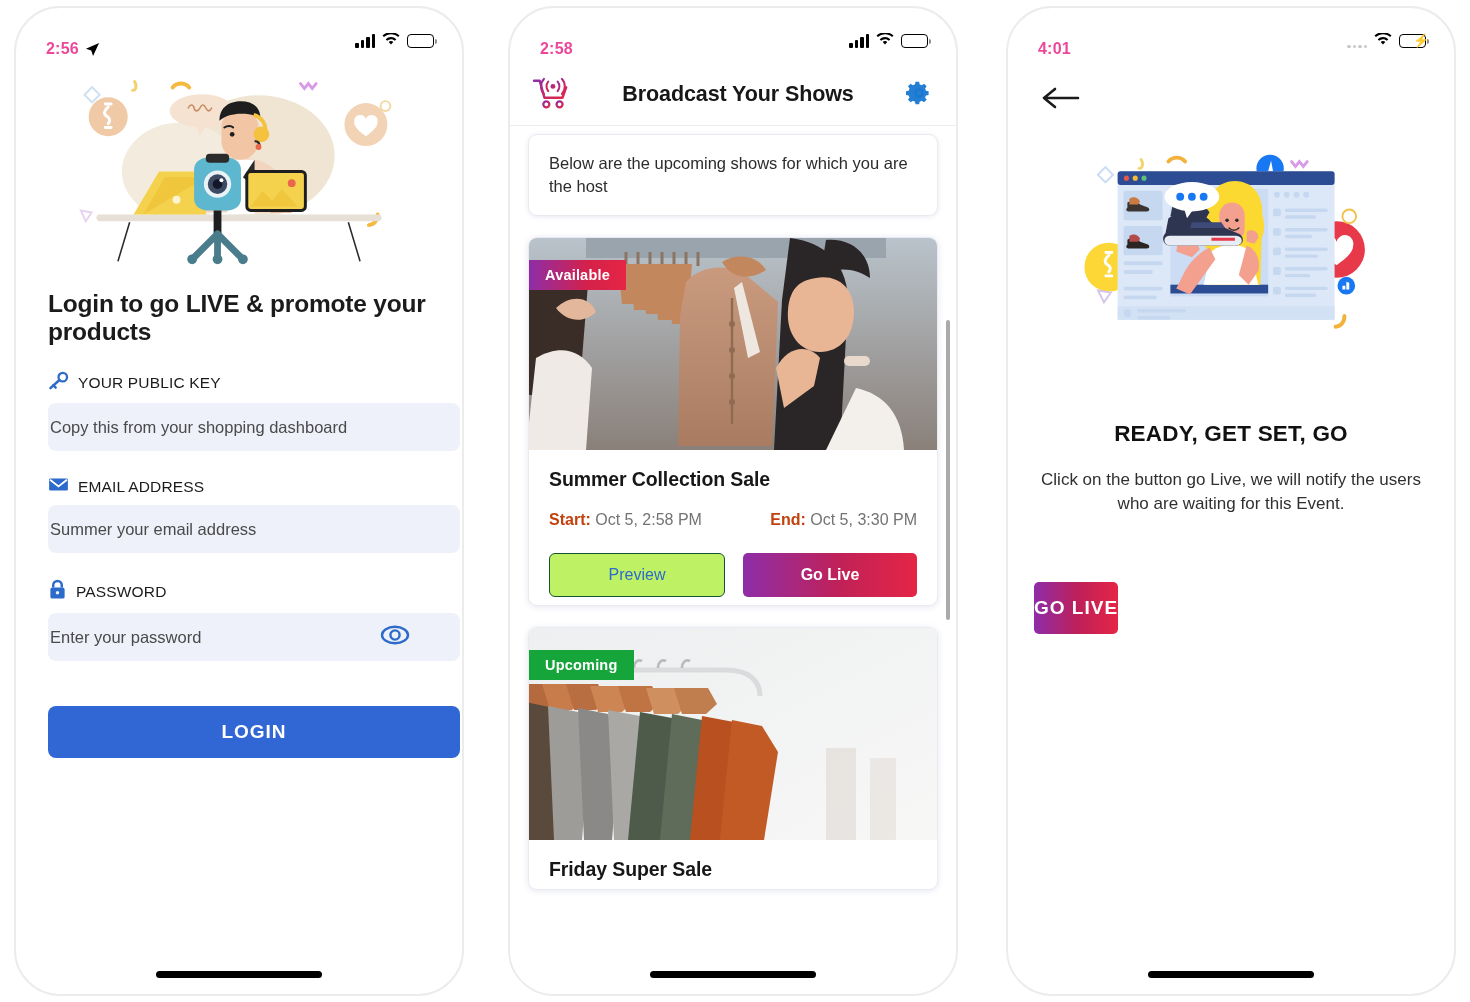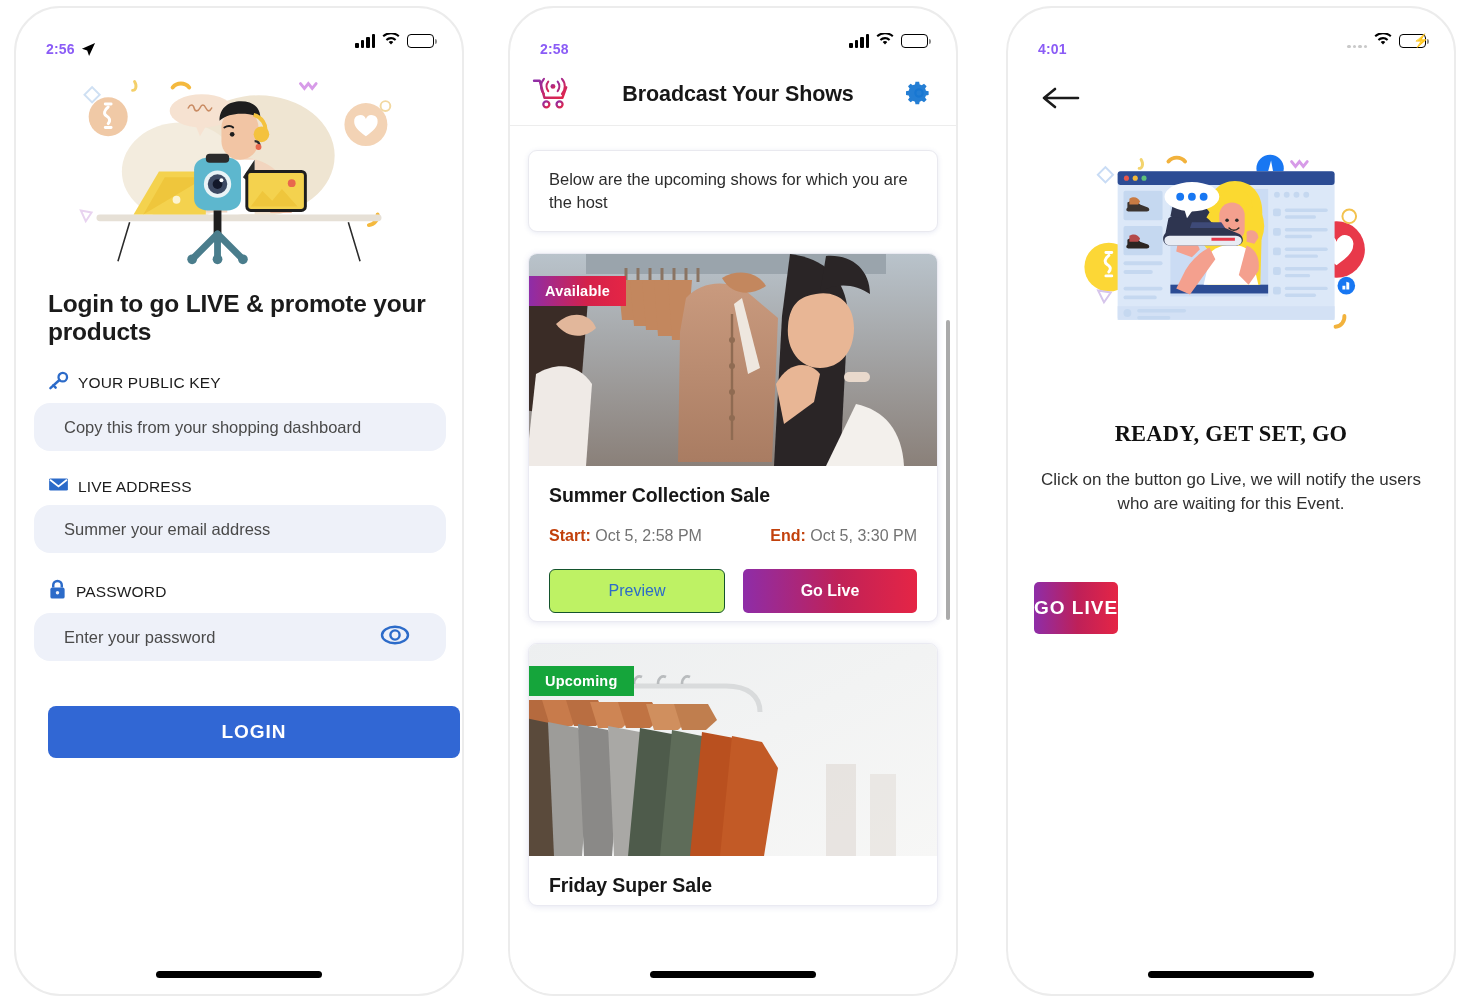--- a/index.html
+++ b/index.html
@@ -32,21 +32,21 @@
     z-index: 40;
   }
 
   
   .statusbar {
     position: absolute; top: 0; left: 0; right: 0; height: 56px;
     display: flex; align-items: center; justify-content: space-between;
     padding: 10px 28px 0 30px;
     z-index: 30;
   }
-  .sb-time { font-size: 14px; font-weight: 600; color: #8b5cf6; letter-spacing: .2px;
+  .sb-time { font-size: 16px; font-weight: 600; color: #ec4899; letter-spacing: .2px;
              display: flex; align-items: center; gap: 6px; margin-top: 16px; }
   .sb-right { display: flex; align-items: center; gap: 7px; }
   .loc-arrow { display:inline-block; width: 15px; height: 15px; }
 
   
   .bars { display: flex; align-items: flex-end; gap: 2px; height: 14px; }
   .bars i { display: block; width: 3.5px; background: #000; border-radius: 1px; }
   .bars i:nth-child(1){ height: 5px; }
   .bars i:nth-child(2){ height: 8px; }
   .bars i:nth-child(3){ height: 11px; }
@@ -72,23 +72,23 @@
     margin: 22px 0 0 14px; letter-spacing: -.2px;
   }
   .field-label {
     display: flex; align-items: center; gap: 9px;
     margin: 26px 0 9px 14px;
     font-size: 15.5px; font-weight: 500; color: #1b1b1b; letter-spacing: .15px;
   }
   .field-label .lbl { font-size: 15.5px; }
   .input-wrap { position: relative; margin: 0 0 0 0; }
   .input-box {
-    height: 48px; width: 412px; margin-left: 0;
-    background: #EEF1F9; border-radius: 16px;
-    display: flex; align-items: center; padding: 0 30px;
+    height: 48px; width: 412px; margin-left: 14px;
+    background: #EEF1F9; border-radius: 8px;
+    display: flex; align-items: center; padding: 0 2px;
     font-size: 16.5px; color: #4a4a4a;
   }
   .eye { position: absolute; right: 34px; top: 50%; transform: translateY(-50%); }
   .login-btn {
     margin: 45px 0 0 14px; width: 412px; height: 52px;
     background: #3167D4; color: #fff; border: none; border-radius: 8px;
     font-size: 19px; font-weight: 700; letter-spacing: 1px;
     font-family: "Liberation Sans", sans-serif;
     display: flex; align-items: center; justify-content: center;
   }
@@ -99,21 +99,21 @@
     padding: 0 22px; background: #fff;
     border-bottom: 1px solid #ededed; position: relative;
   }
   .appbar-title {
     flex: 1; text-align: center; font-size: 21.5px; font-weight: 700; color: #171717;
     letter-spacing: -.1px;
   }
   .list-area { position: absolute; top: 118px; left: 0; right: 0; bottom: 0; overflow: hidden;
                background: #fff; }
   .notice {
-    margin: 24px 18px 0 18px; background: #fff;
+    margin: 8px 18px 0 18px; background: #fff;
     border: 1px solid #e9e9ef; border-radius: 9px;
     box-shadow: 0 1px 5px rgba(80,90,160,.13);
     padding: 17px 20px; font-size: 16.5px; line-height: 1.38; color: #2c2c2c;
   }
   .show-card {
     margin: 21px 18px 0 18px; background: #fff;
     border: 1px solid #eaeaf2; border-radius: 9px;
     box-shadow: 0 1px 6px rgba(80,90,160,.15);
     overflow: hidden;
   }
@@ -148,21 +148,21 @@
     position: absolute; right: 6px; top: 312px; width: 4px; height: 300px;
     background: #9b9b9b; border-radius: 3px; opacity: .85; z-index: 20;
   }
 
   
   .backrow { height: 72px; display: flex; align-items: center; padding: 0 34px; }
   .illus3 { width: 100%; height: 215px; display:flex; align-items:center; justify-content:center;
             margin-top: 6px; }
   .ready-title {
     text-align: center; margin-top: 64px;
-    font-size: 22.5px; font-weight: 700; color: #111; letter-spacing: .2px; font-family: Liberation Serif, serif;
+    font-size: 22.5px; font-weight: 700; color: #111; letter-spacing: .2px;
   }
   .ready-sub {
     text-align: center; margin: 21px 28px 0 28px;
     font-size: 17px; line-height: 1.4; color: #303030;
   }
   .golive-big {
     margin: 66px 26px 0 26px; height: 52px; border: none; border-radius: 5px;
     background: linear-gradient(90deg,#8E2DA8 0%, #BE2059 52%, #E52545 100%);
     color: #fff; font-size: 19px; font-weight: 700; letter-spacing: 1px;
     display: flex; align-items: center; justify-content: center;
@@ -281,21 +281,21 @@
           <div class="input-box">Copy this from your shopping dashboard</div>
         </div>
 
         <div class="field-label">
           <span>
             <svg viewBox="0 0 22 16" width="21" height="15">
                 <rect x="1" y="1.5" width="20" height="13" rx="1.5" fill="#2C6BC9"></rect>
                 <path d="M2 3l9 7 9-7" fill="none" stroke="#fff" stroke-width="2"></path>
               </svg>
           </span>
-          <span class="lbl">LIVE ADDRESS</span>
+          <span class="lbl">EMAIL ADDRESS</span>
         </div>
         <div class="input-wrap">
           <div class="input-box">Summer your email address</div>
         </div>
 
         <div class="field-label">
           <span>
             <svg viewBox="0 0 20 22" width="19" height="21">
                 <path d="M5.5 9V6.5a4.5 4.5 0 0 1 9 0V9" fill="none" stroke="#2C6BC9" stroke-width="2.6"></path>
                 <rect x="2.5" y="9" width="15" height="11.5" rx="2" fill="#2C6BC9"></rect>

